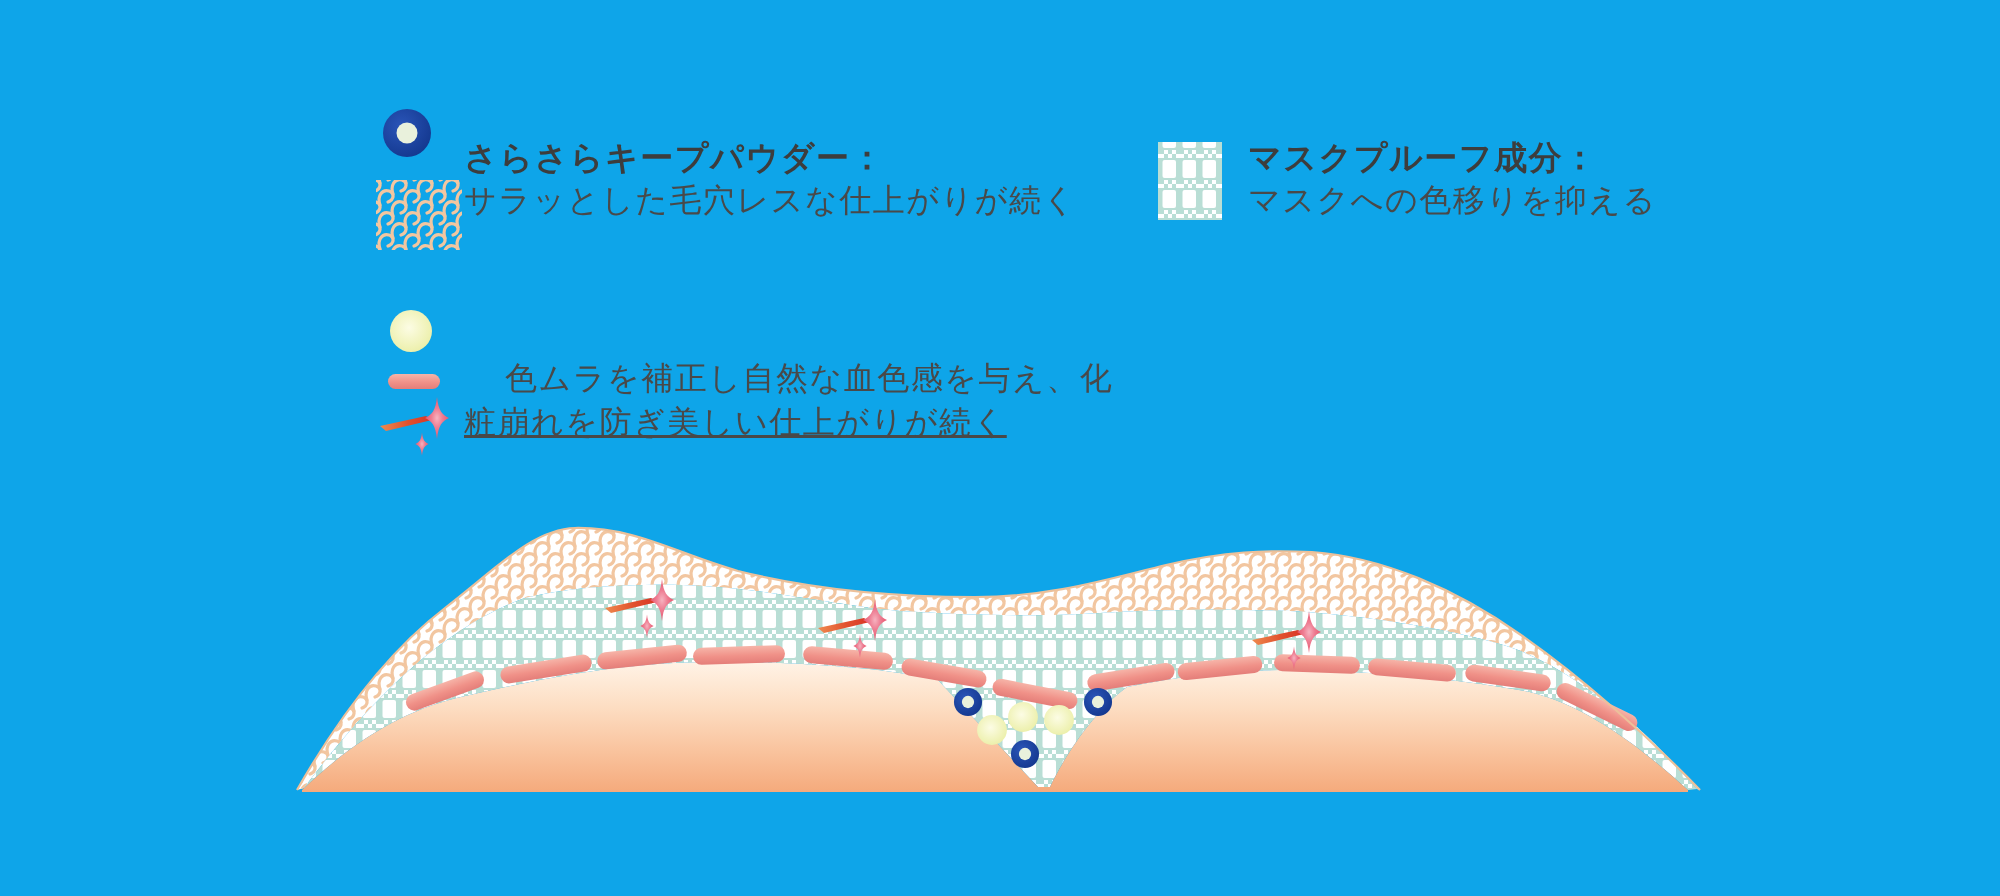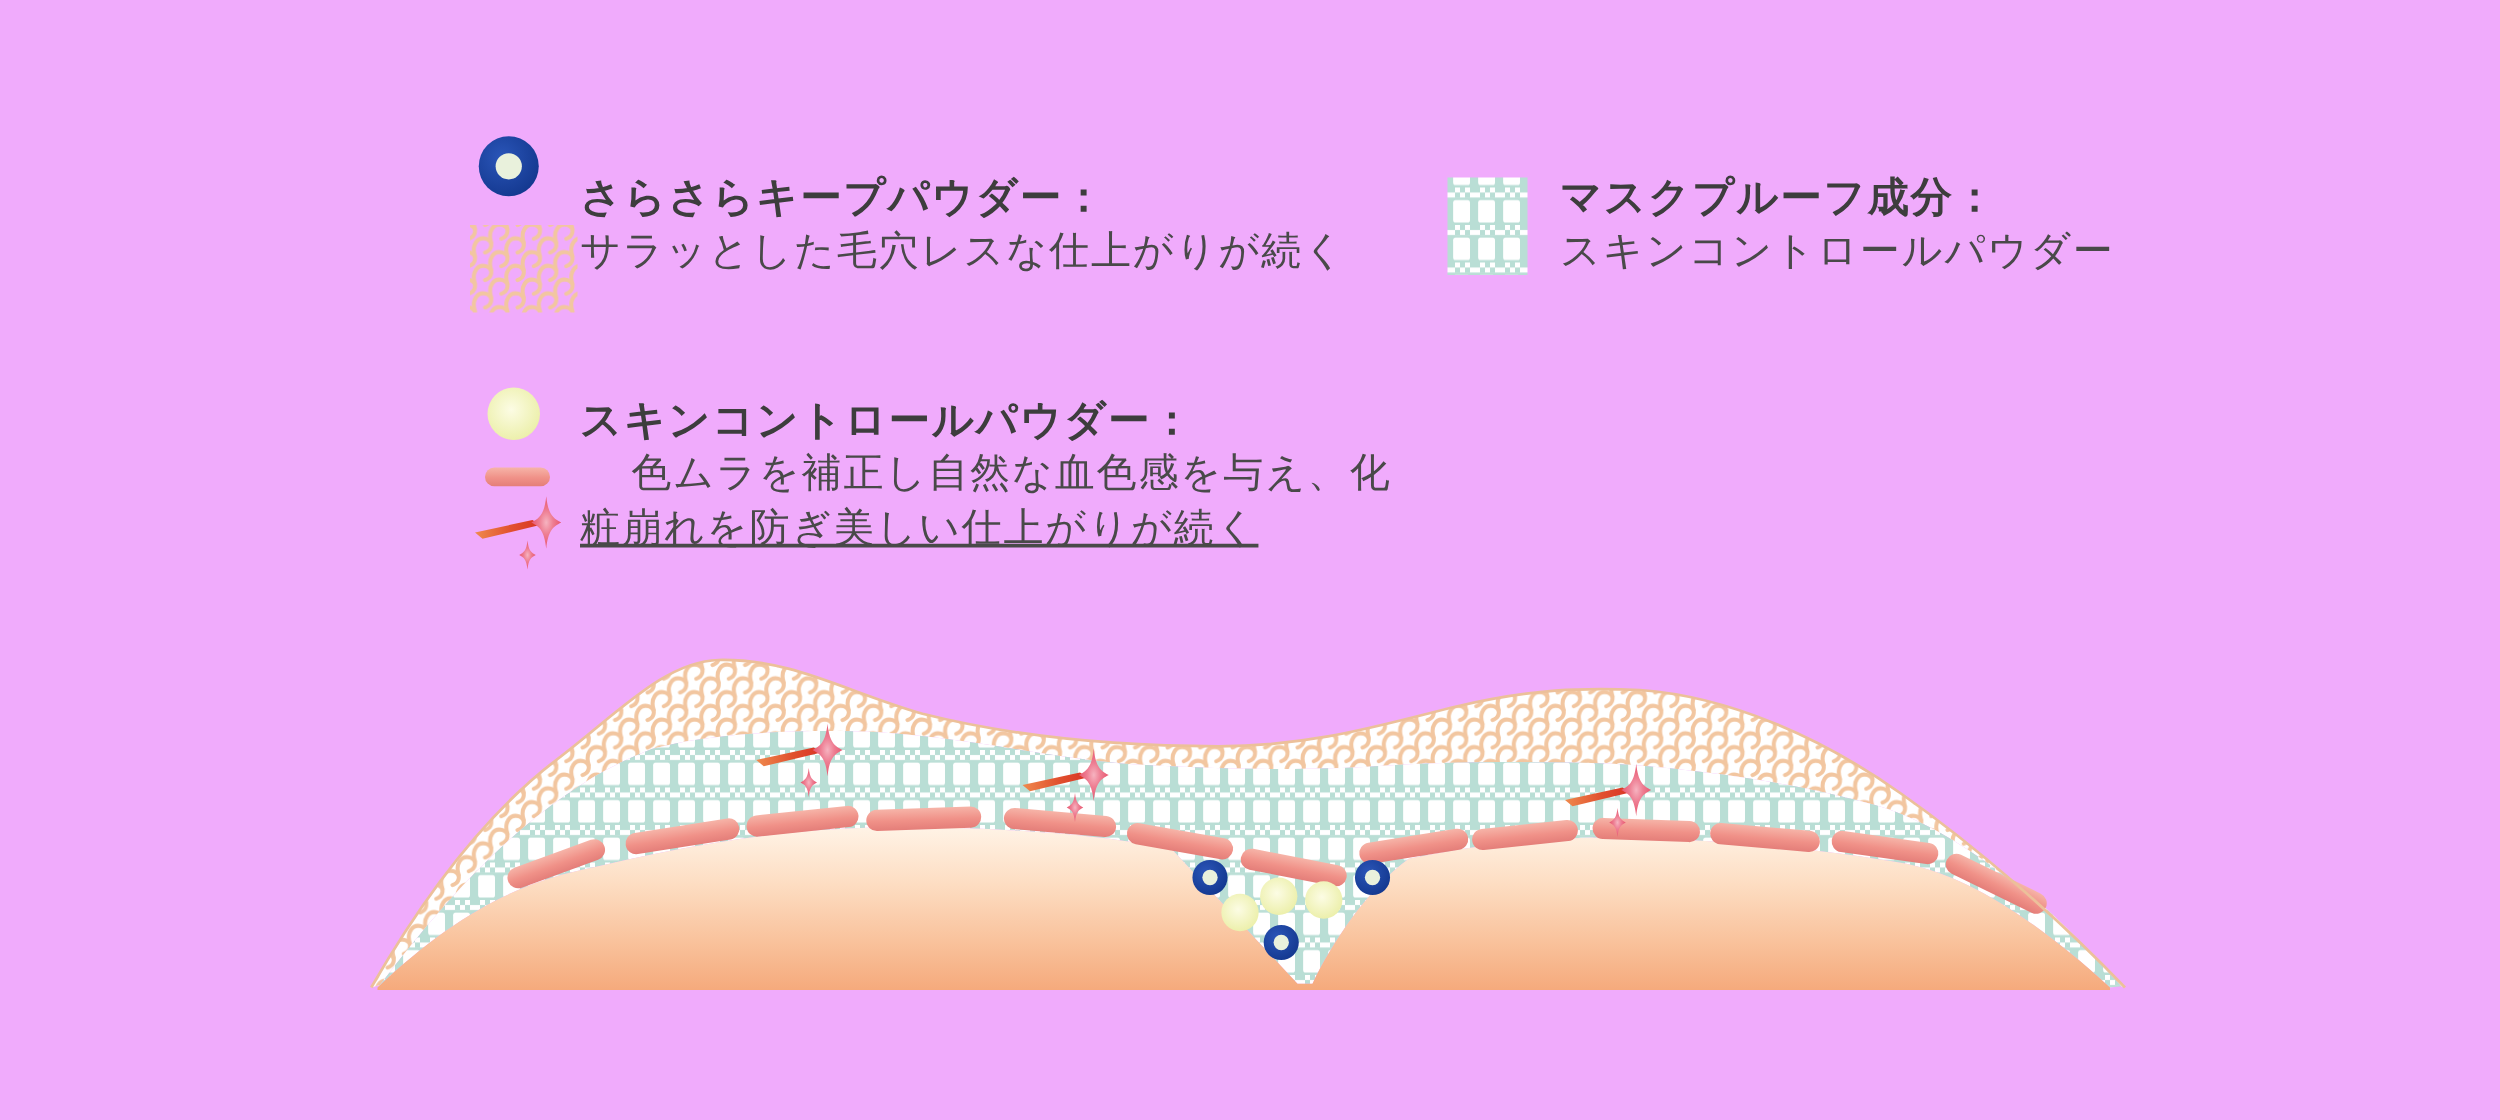--- a/index.html
+++ b/index.html
@@ -1,16 +1,16 @@
 <!DOCTYPE html>
 <html><head>
 <meta charset="utf-8">
 <style>
   html,body{margin:0;padding:0;background:#fff;}
-  .canvas{position:relative;width:2000px;height:896px;background:#f0abfc;overflow:hidden;
+  .canvas{position:relative;width:2000px;height:896px;background:#0ea5e9;overflow:hidden;
           font-family:"Liberation Sans","DejaVu Sans",sans-serif;}
   .layer-svg{position:absolute;left:0;top:0;}
   .jp-title{position:absolute;font-weight:700;font-size:33px;color:#3d3d3d;
             letter-spacing:1.5px;white-space:nowrap;line-height:36px;}
   .jp-text{position:absolute;font-size:32px;color:#494949;letter-spacing:1.5px;
            white-space:nowrap;line-height:44px;}
 </style>
 </head>
 <body>
 
@@ -135,19 +135,18 @@
       <use href="#arrowGlyph" transform="translate(1252 610)"></use>
     </g>
 
     <path fill="none" stroke="#ecc09a" stroke-width="2.2" d="M297,790 C340,715 390,650 445,608 C495,570 532,529 575,528 C635,527 675,553 738,571 C818,591 900,597 975,597 C1052,597 1108,579 1166,565 C1226,551 1266,550 1312,552 C1382,557 1456,589 1521,635 C1581,677 1646,734 1700,790"></path>
   </svg>
 
   <div class="jp-title" style="left:464px;top:140px;">さらさらキープパウダー：</div>
   <div class="jp-text" style="left:464px;top:178px;text-align:right;">サラッとした毛穴レスな仕上がりが続く</div>
 
   <div class="jp-title" style="left:1248px;top:140px;">マスクプルーフ成分：</div>
-  <div class="jp-text" style="left:1248px;top:178px;">スキンコントロールパウダー</div>
+  <div class="jp-text" style="left:1248px;top:178px;">マスクへの色移りを抑える</div>
 
-  <div class="jp-title" style="left:464px;top:318px;">スキンコントロールパウダー：</div>
   <div class="jp-text" style="left:464px;top:356px;margin-left:41px;">色ムラを補正し自然な血色感を与え、化</div>
   <div class="jp-text" style="left:464px;top:400px;text-decoration:underline;">粧崩れを防ぎ美しい仕上がりが続く</div>
 
 </div>
 
 </body></html>

